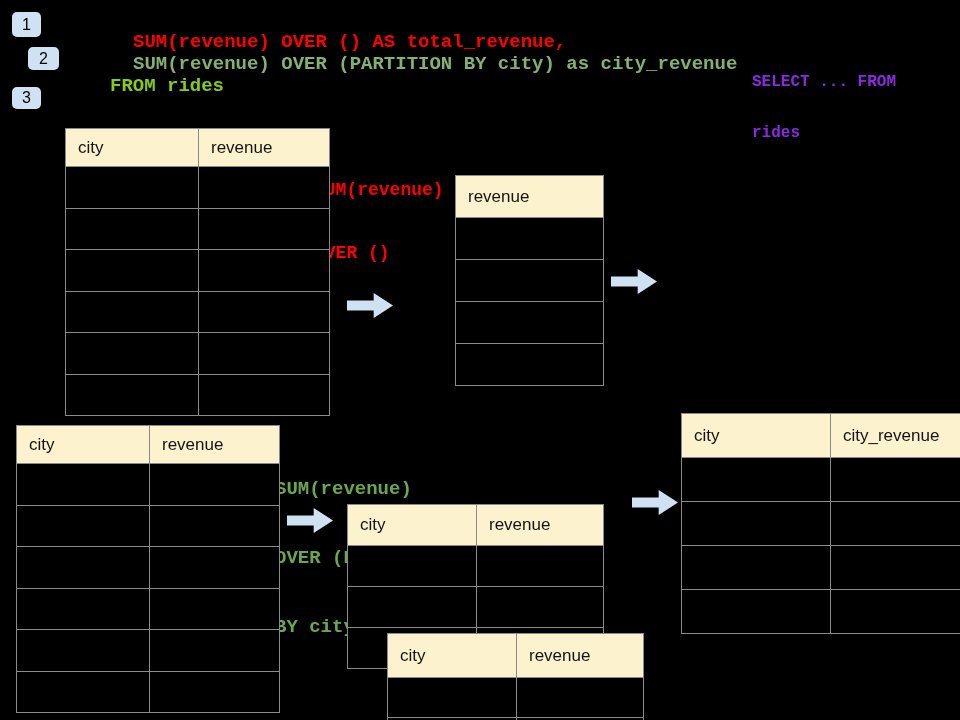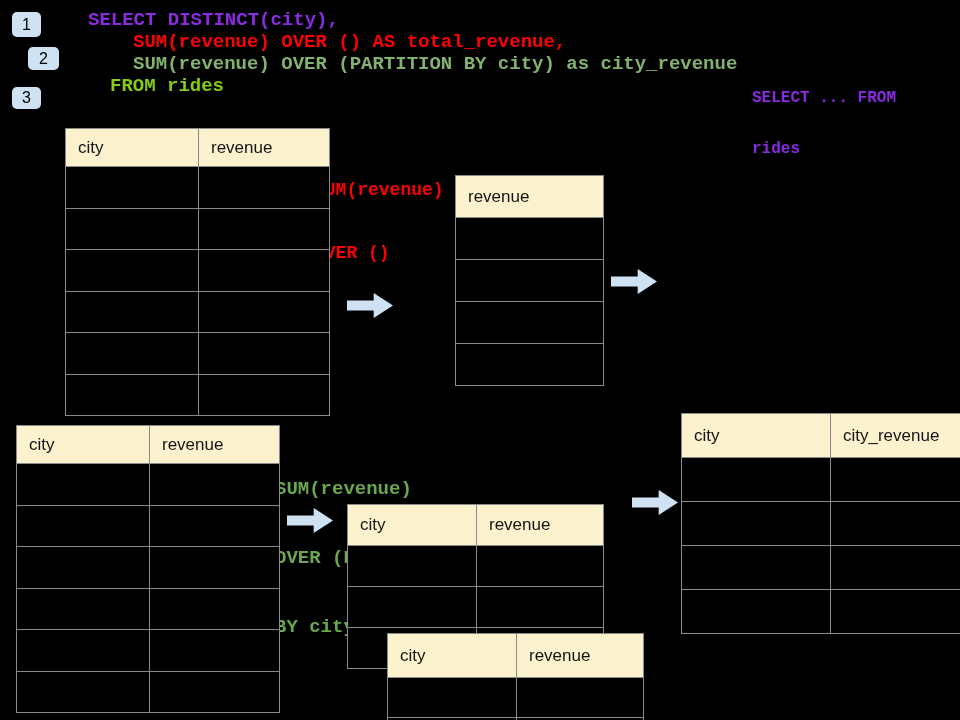--- a/index.html
+++ b/index.html
@@ -49,26 +49,25 @@
 </style>
 </head>
 <body>
 
 <div id="stage">
 
   <div class="badge" style="left:12px; top:12px; width:29px; height:25px;">1</div>
   <div class="badge" style="left:28px; top:47px; width:31px; height:23px;">2</div>
   <div class="badge" style="left:12px; top:87px; width:29px; height:22px;">3</div>
 
-  <div class="code-line code-main" style="left: 88px; top: 9px; color: rgb(138, 43, 226);">SELECT DISTINCT(city),</div>
   <div class="code-line code-main" style="left: 133px; top: 53px; color: rgb(130, 178, 109);">SUM(revenue) OVER (PARTITION BY city) as city_revenue</div>
   <div class="code-line code-main" style="left: 133px; top: 31px; color: rgb(255, 0, 0);">SUM(revenue) OVER () AS total_revenue,</div>
   <div class="code-line code-main" style="left: 110px; top: 75px; color: #84cc16;">FROM rides</div>
 
-  <div class="code-block code-note" style="left: 752px; top: 56px; color: rgb(138, 43, 226);">
+  <div class="code-block code-note" style="left: 752px; top: 40px; color: rgb(138, 43, 226);">
     <div>SELECT ... FROM</div>
     <div>rides</div>
   </div>
 
   <div class="code-block annot-red" style="left: 314px; top: 138px; color: rgb(255, 0, 0);">
     <div>SUM(revenue)</div>
     <div>OVER ()</div>
   </div>
 
   <div class="code-block annot-grn" style="left: 275px; top: 432px; color: rgb(106, 168, 79);">

